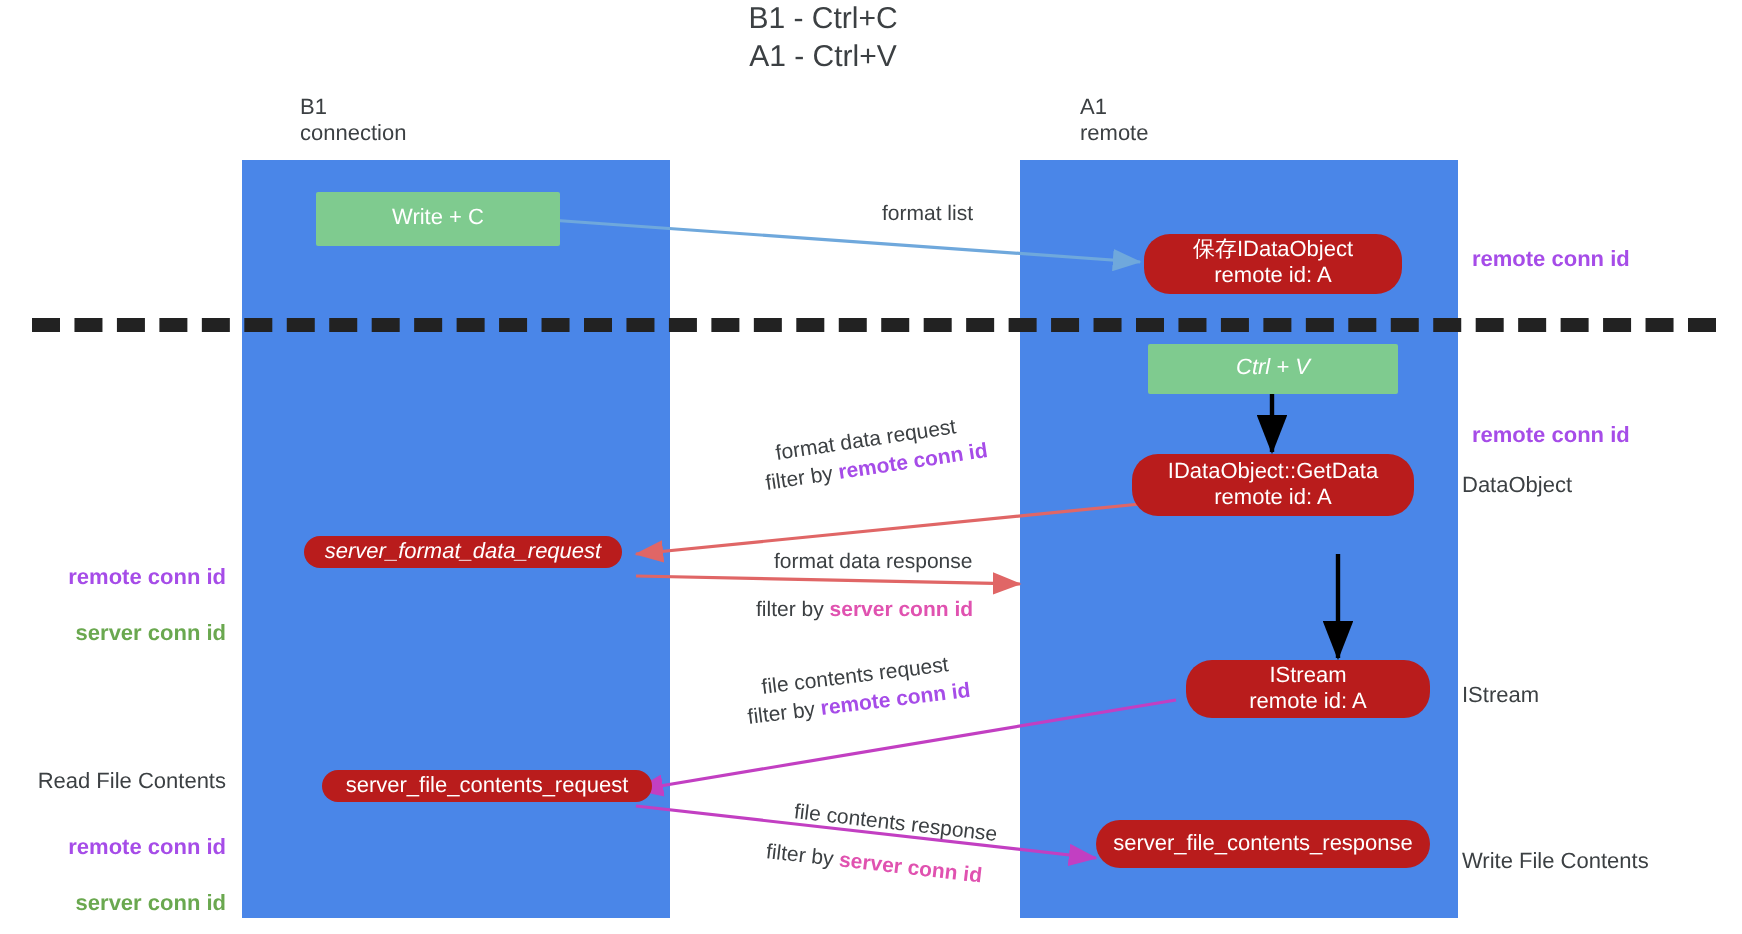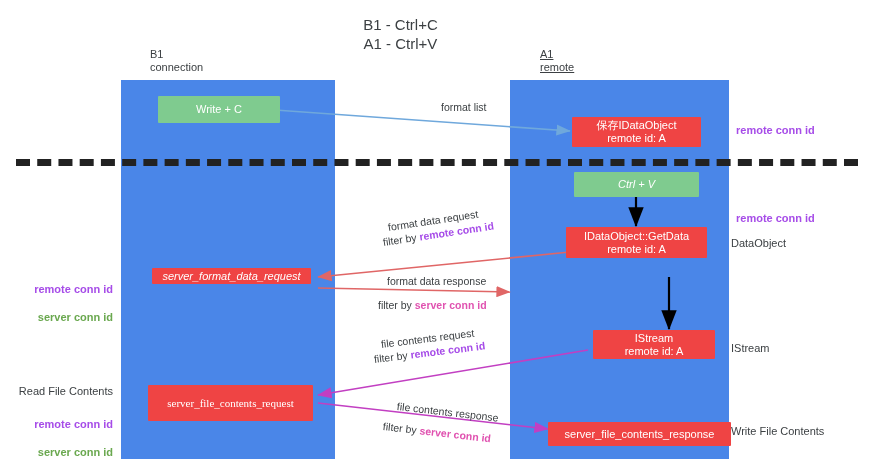--- a/index.html
+++ b/index.html
@@ -10,23 +10,24 @@
     position:relative;
     overflow:hidden;
     color:#3c4043;
   }
   #stage{position:absolute;left:0;top:0;width:871px;height:467px;}
   svg.layer{position:absolute;left:0;top:0;width:871px;height:467px;overflow:visible;}
   .abs{position:absolute;}
 
   
   .title{
-    width:801px;text-align:center;top:15px;left:0;
+    width:801px;text-align:center;top:0;left:0;
     font-size:15px;line-height:19px;color:#3c4043;
     white-space:pre-line;
+    padding-left:11px;
   }
 
   
   .lane-head{
     font-size:11px;line-height:13px;color:#3c4043;
     white-space:pre-line;
   }
 
   
   .lane{background:#4a86e8;}
@@ -35,21 +36,21 @@
   .node{
     box-sizing:border-box;
     display:flex;align-items:center;justify-content:center;
     text-align:center;
     color:#ffffff;
     font-size:11px;line-height:13px;
     white-space:pre-line;
     border-radius:1px;
   }
   .node.green{background:#7fcb8f;}
-  .node.orange{background:#ef4444;}
+  .node.orange{background:#b91c1c;border-radius:13px;}
 
   
   .elabel{
     font-size:10.5px;line-height:13px;color:#3c4043;
     white-space:nowrap;
   }
   .elabel .hl-purple{color:#a64ce8;font-weight:bold;}
   .elabel .hl-pink{color:#e052b0;font-weight:bold;}
   .rot-up{transform:rotate(-8.5deg);transform-origin:left center;}
   .rot-up2{transform:rotate(-7deg);transform-origin:left center;}
@@ -74,21 +75,21 @@
 </head>
 <body>
 
 <div id="stage">
 
   <div class="abs title">B1 - Ctrl+C
 A1 - Ctrl+V</div>
 
   <div class="abs lane-head" style="left:150px;top:48px;width:200px;">B1
 connection</div>
-  <div class="abs lane-head" style="left:540px;top:48px;width:200px;text-decoration:underline;">A1
+  <div class="abs lane-head" style="left:540px;top:48px;width:200px;">A1
 remote</div>
 
   <div class="abs lane" style="left:121px;top:80px;width:214px;height:379px;"></div>
   <div class="abs lane" style="left:510px;top:80px;width:219px;height:379px;"></div>
 
   <svg class="layer">
     <defs>
       <marker id="ah-blue" markerWidth="9" markerHeight="7" refX="8.5" refY="3.5" orient="auto">
         <polygon points="0 0, 9 3.5, 0 7" fill="#6fa8dc"></polygon>
       </marker>
@@ -127,23 +128,23 @@
 
   <div class="abs node orange" style="left:566px;top:227px;width:141px;height:31px;">IDataObject::GetData
 remote id: A</div>
 
   <div class="abs node orange" style="left:152px;top:268px;width:159px;height:16px;font-style:italic;">server_format_data_request</div>
 
 
   <div class="abs node orange" style="left:593px;top:330px;width:122px;height:29px;">IStream
 remote id: A</div>
 
-  <div class="abs node orange" style="left:148px;top:385px;width:165px;height:36px;font-family:Liberation Serif, serif;">server_file_contents_request</div>
+  <div class="abs node orange" style="left:161px;top:385px;width:165px;height:16px;">server_file_contents_request</div>
 
-  <div class="abs node orange" style="left:548px;top:422px;width:183px;height:24px;text-align:right;">server_file_contents_response</div>
+  <div class="abs node orange" style="left:548px;top:410px;width:167px;height:24px;text-align:right;">server_file_contents_response</div>
 
   <div class="abs divider" style="left:16px;top:159px;width:842px;"></div>
 
   <div class="abs elabel" style="left:399px;top:101px;padding-left:42px;">format list</div>
 
   <div class="abs elabel rot-up" style="left:388px;top:221px;">format data request</div>
   <div class="abs elabel rot-up" style="left:383px;top:236px;"><span>filter by </span><span class="hl-purple">remote conn id</span></div>
 
   <div class="abs elabel" style="left:387px;top:275px;">format data response</div>
   <div class="abs elabel" style="left:378px;top:299px;"><span>filter by </span><span class="hl-pink">server conn id</span></div>

